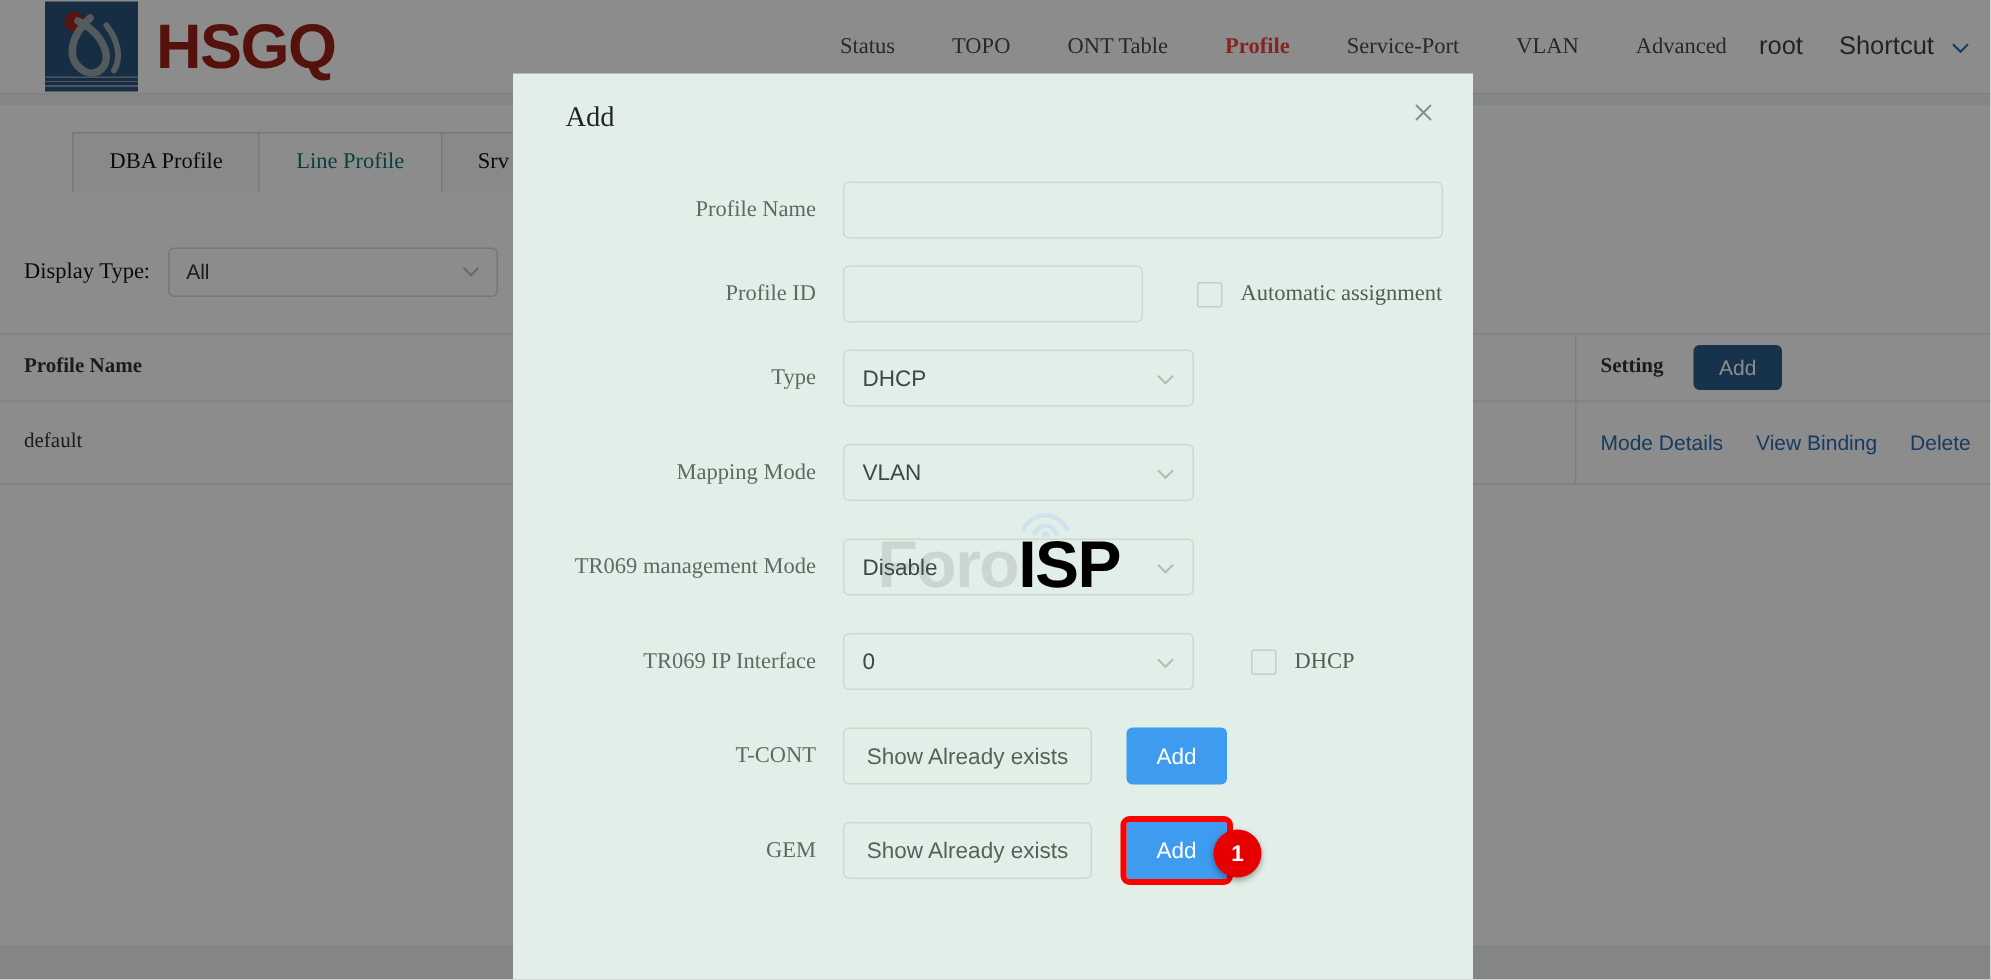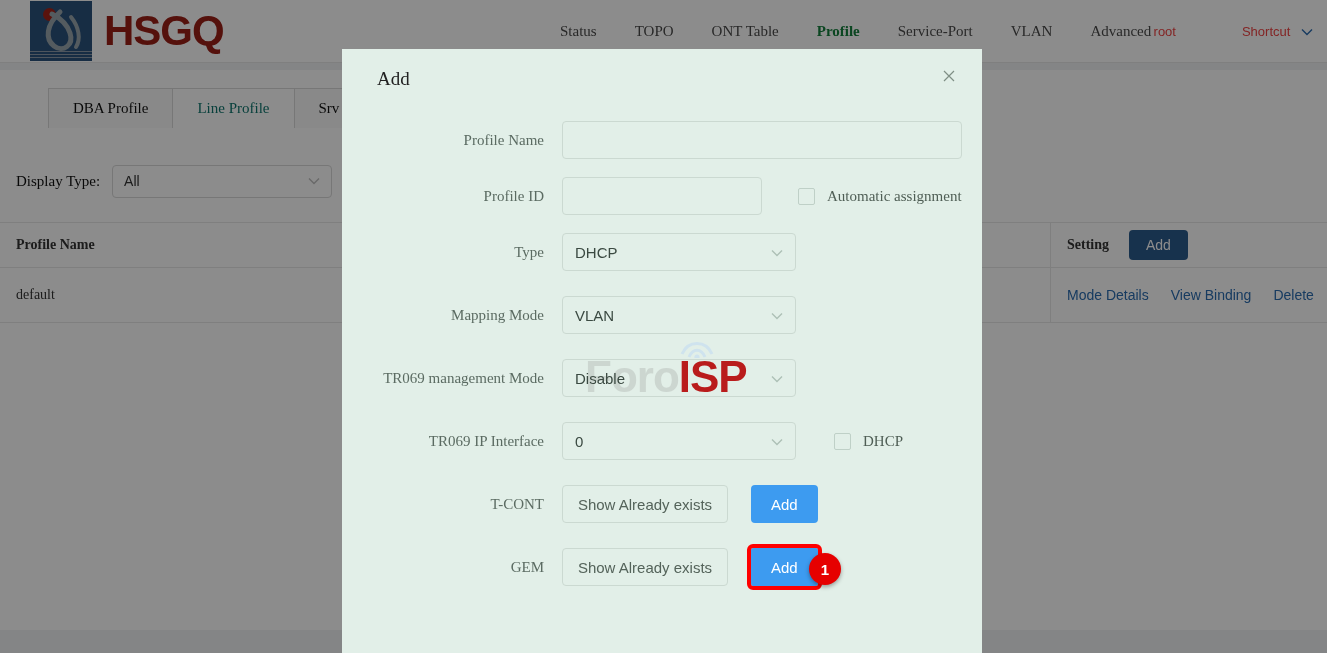--- a/index.html
+++ b/index.html
@@ -81,38 +81,37 @@
   .nav-item {
     font-family: "Liberation Serif", serif;
     font-size: 15px;
     color: #4a4a4a;
     padding: 0 0px;
     margin-right: 38px;
     cursor: pointer;
     white-space: nowrap;
   }
   .nav-item.active {
-    color: #15803d;
+    color: #ef4444;
     font-weight: bold;
   }
   .nav-right {
     position: absolute;
     right: 14px; top: 0;
     height: 62px;
     display: flex;
     align-items: center;
     gap: 24px;
   }
   .nav-user, .nav-shortcut {
     font-family: "Liberation Sans", sans-serif;
-    font-size: 13px;
-    color: #ef4444;
-    cursor: pointer;
-    white-space: nowrap;
-    margin-left: 42px;
+    font-size: 17px;
+    color: #404040;
+    cursor: pointer;
+    white-space: nowrap;
   }
   .chev {
     display: inline-block;
     margin-left: 7px;
     color: #2b6cb0;
   }
 
   
   .content-card {
     position: absolute;
@@ -301,21 +300,21 @@
     left: 243px; top: 245px;
     z-index: 1;
     pointer-events: none;
     font-family: "Liberation Sans", sans-serif;
     font-weight: bold;
     font-size: 44px;
     letter-spacing: -1px;
     white-space: nowrap;
   }
   .wm-foro { color: #ccd6d0; }
-  .wm-isp  { color: #b91c1c; }
+  .wm-isp  { color: #000000; }
   .wm-arc {
     position: absolute;
     left: 91px; top: -20px;
     width: 42px; height: 26px;
   }
 
   .form-row {
     display: flex;
     align-items: center;
     margin-bottom: 15px;

